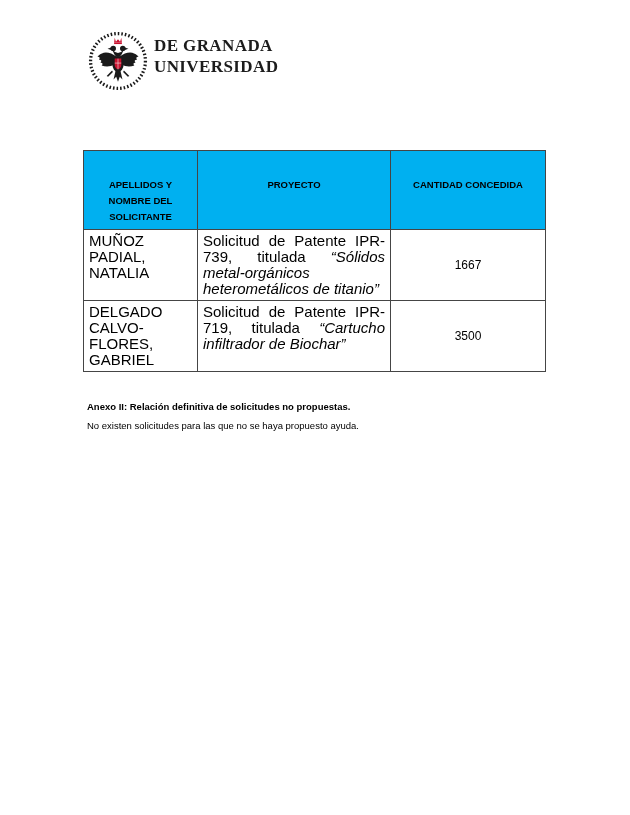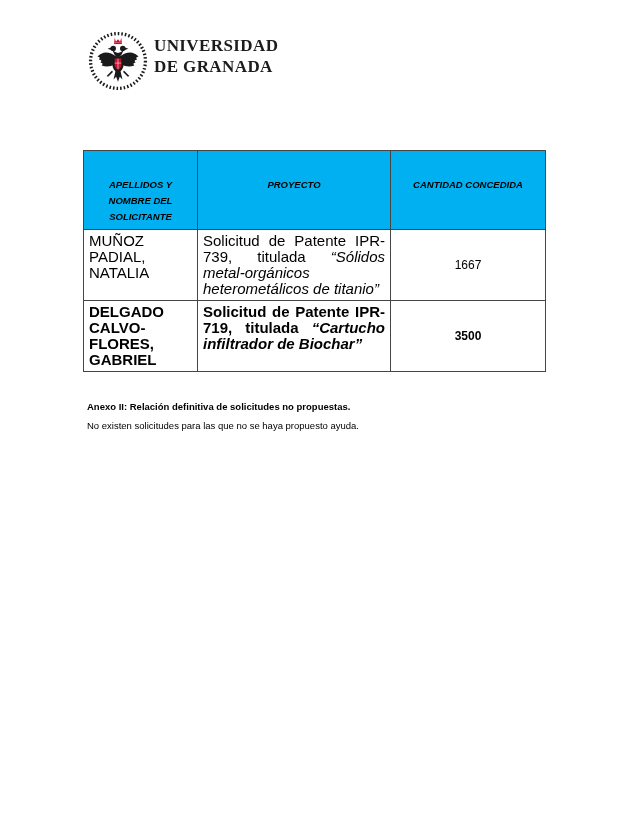--- a/index.html
+++ b/index.html
@@ -31,27 +31,27 @@
   .h-anexo1 { top:126px; }
   .h-anexo2 { top:401px; }
   .p-note { position:absolute; left:87px; top:420px; font-size:9.5px; }
 
   
   table.grants {
     position:absolute; left:83px; top:150px;
     width:462px; border-collapse:collapse; table-layout:fixed;
   }
   table.grants th, table.grants td { border:1px solid #454545; }
-  thead tr { height:64px;font-style:italic; }
+  thead tr { height:64px; }
   th {
     vertical-align:top; padding:26px 4px 4px;
     font-size:9.5px; font-weight:bold; text-align:center; line-height:16px;
   }
   tbody tr.r0 { height:58px; }
-  tbody tr.r1 { height:56px;font-weight:bold; }
+  tbody tr.r1 { height:56px; }
   td {
     vertical-align:top; padding:3px 5px;
     font-size:15px; line-height:16px;
   }
   td.name-cell   { text-align:justify; }
   td.project-cell{ text-align:justify;margin-left:21px; }
   td.amount-cell { vertical-align:middle; text-align:center; font-size:12px; }
   .it { font-style:italic; }
 </style>
 </head>
@@ -88,22 +88,22 @@
         <path d="M40 68 L31 77 L33.5 78.5 L41.5 70.5 Z"></path>
         <path d="M60 68 L69 77 L66.5 78.5 L58.5 70.5 Z"></path>
       </g>
 
       <g>
         <path d="M44.5 48 H55.5 V58.5 Q55.5 63.5 50 66 Q44.5 63.5 44.5 58.5 Z" fill="#c8102e"></path>
         <path d="M50 48 V66 M44.5 55.5 H55.5" stroke="#f2e9e9" stroke-width="1"></path>
       </g>
     </svg>
     <div class="logo-text">
+      <div>DE GRANADA</div>
       <div>UNIVERSIDAD</div>
-      <div>DE GRANADA</div>
     </div>
   </div>
 
 
   <table class="grants">
     <colgroup>
       <col style="width:114px">
       <col style="width:193px">
       <col style="width:155px">
     </colgroup>

